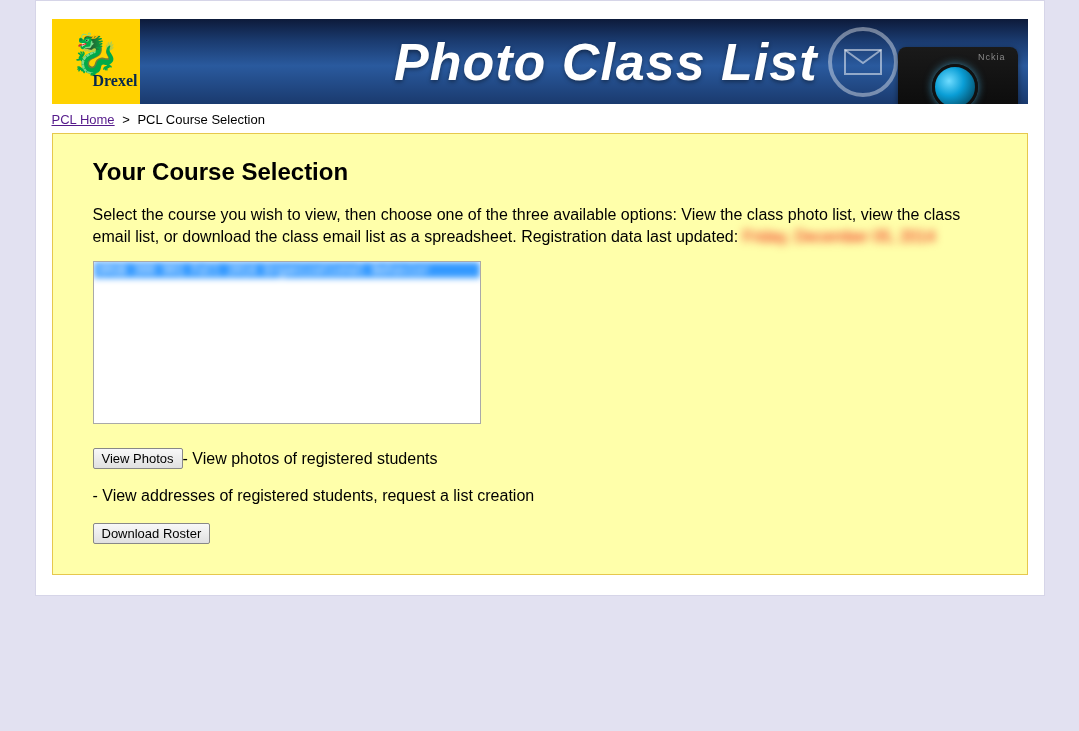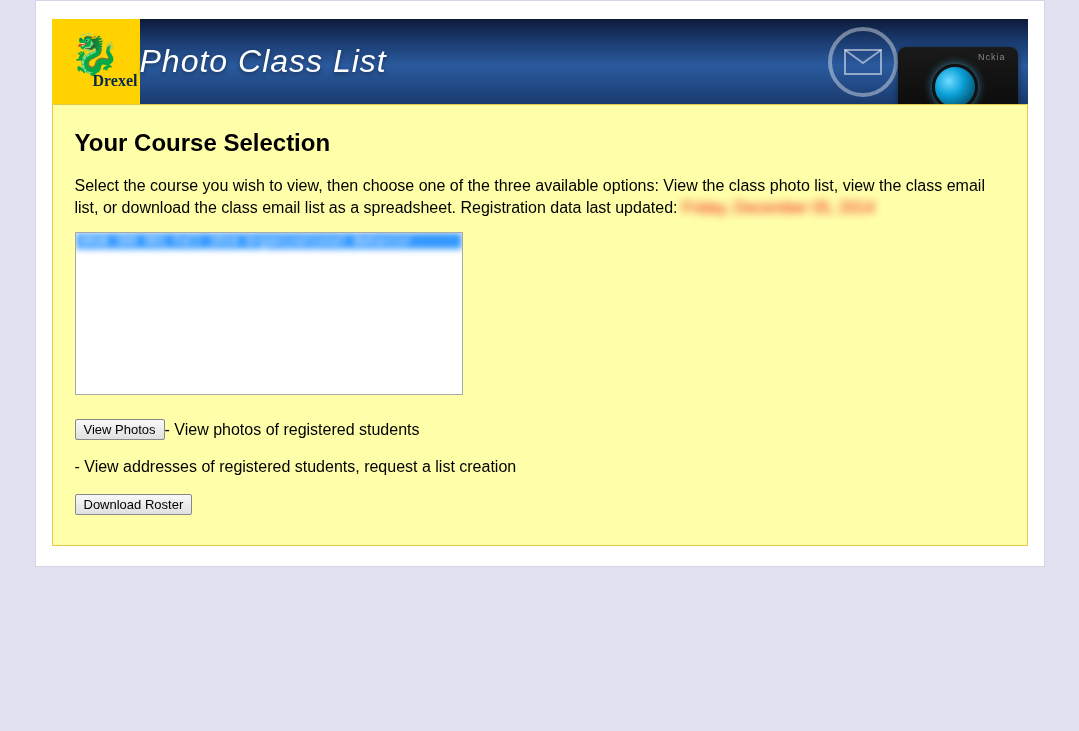--- a/index.html
+++ b/index.html
@@ -43,24 +43,24 @@
     .drexel-text {
       font-family: Georgia, 'Times New Roman', serif;
       font-size: 16px;
       font-weight: bold;
       color: #07294d;
       margin-top: -2px;
       margin-left: 39px;
     }
     .banner-title {
       flex: 1;
-      text-align: left;
+      text-align: right;
       color: #fff;
-      font-size: 32px;
-      font-weight: normal;
+      font-size: 52px;
+      font-weight: bold;
       font-style: italic;
       letter-spacing: 1px;
       text-shadow: 0 2px 4px rgba(0,0,0,0.4);
     }
     .banner-right {
       width: 210px;
       height: 60px;
       position: relative;
       display: flex;
       align-items: center;
@@ -112,21 +112,21 @@
       color: #551a8b;
       text-decoration: underline;
     }
     .breadcrumb .sep {
       margin: 0 4px;
     }
     .yellow-panel {
       background: #ffffaa;
       border: 1px solid #e6c84d;
       margin: 0 16px;
-      padding: 24px 30px 30px 22px;
+      padding: 24px 30px 30px 40px;
     }
     .yellow-panel h2 {
       font-size: 24px;
       font-weight: bold;
       margin-bottom: 18px;
       color: #000;
     }
     .intro-text {
       font-size: 16px;
       line-height: 1.35;
@@ -200,20 +200,25 @@
               <path d="M1 1 L19 14 L37 1" fill="none" stroke="rgba(255,255,255,0.5)" stroke-width="2"></path>
             </svg>
         </span>
       </div>
       <div class="camera-rect"></div>
       <div class="camera-lens"></div>
       <div class="camera-brand">Nckia</div>
     </div>
   </div>
 
+  <div class="breadcrumb">
+    <a href="#">PCL Home</a>
+    <span class="sep">&gt;</span>
+    <span>PCL Course Selection</span>
+  </div>
 
   <div class="yellow-panel">
     <h2>Your Course Selection</h2>
 
     <p class="intro-text">
       <span>Select the course you wish to view, then choose one of the three available options: View the class photo list, view the class email list, or download the class email list as a spreadsheet.  Registration data last updated: </span><span class="red-date">Friday, December 05, 2014</span>
     </p>
 
     <div class="course-select">
       <div class="course-option selected">ORGB 300 901 Fall 2014 Organizational Behavior</div>

